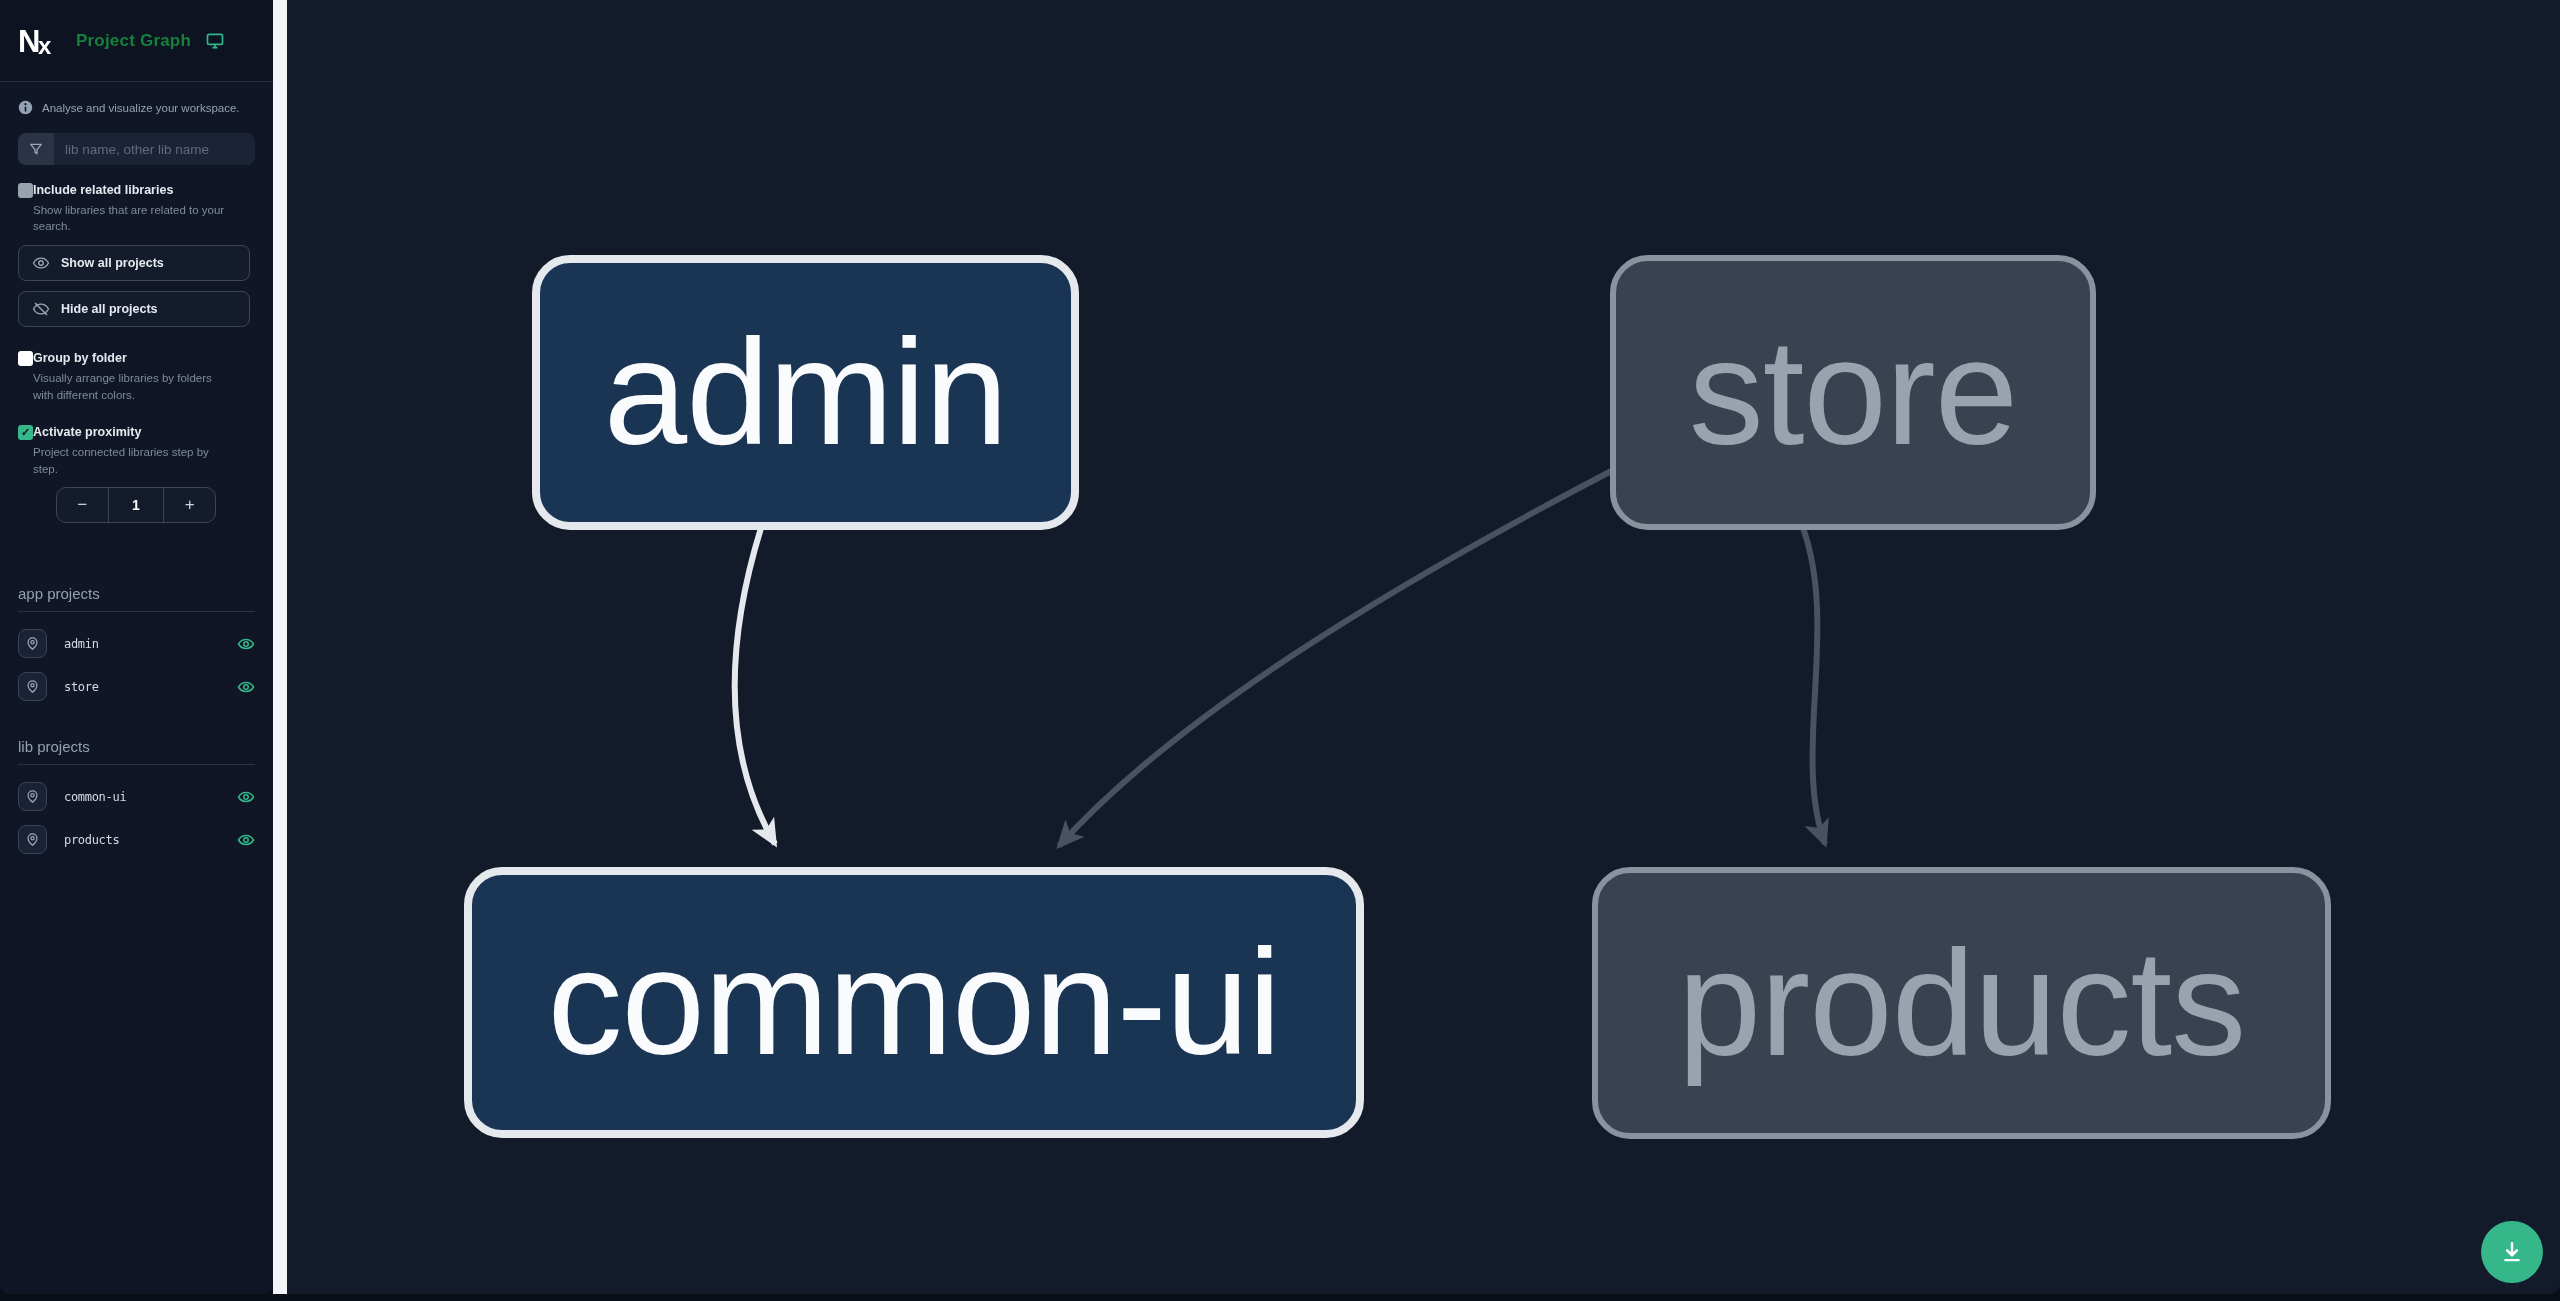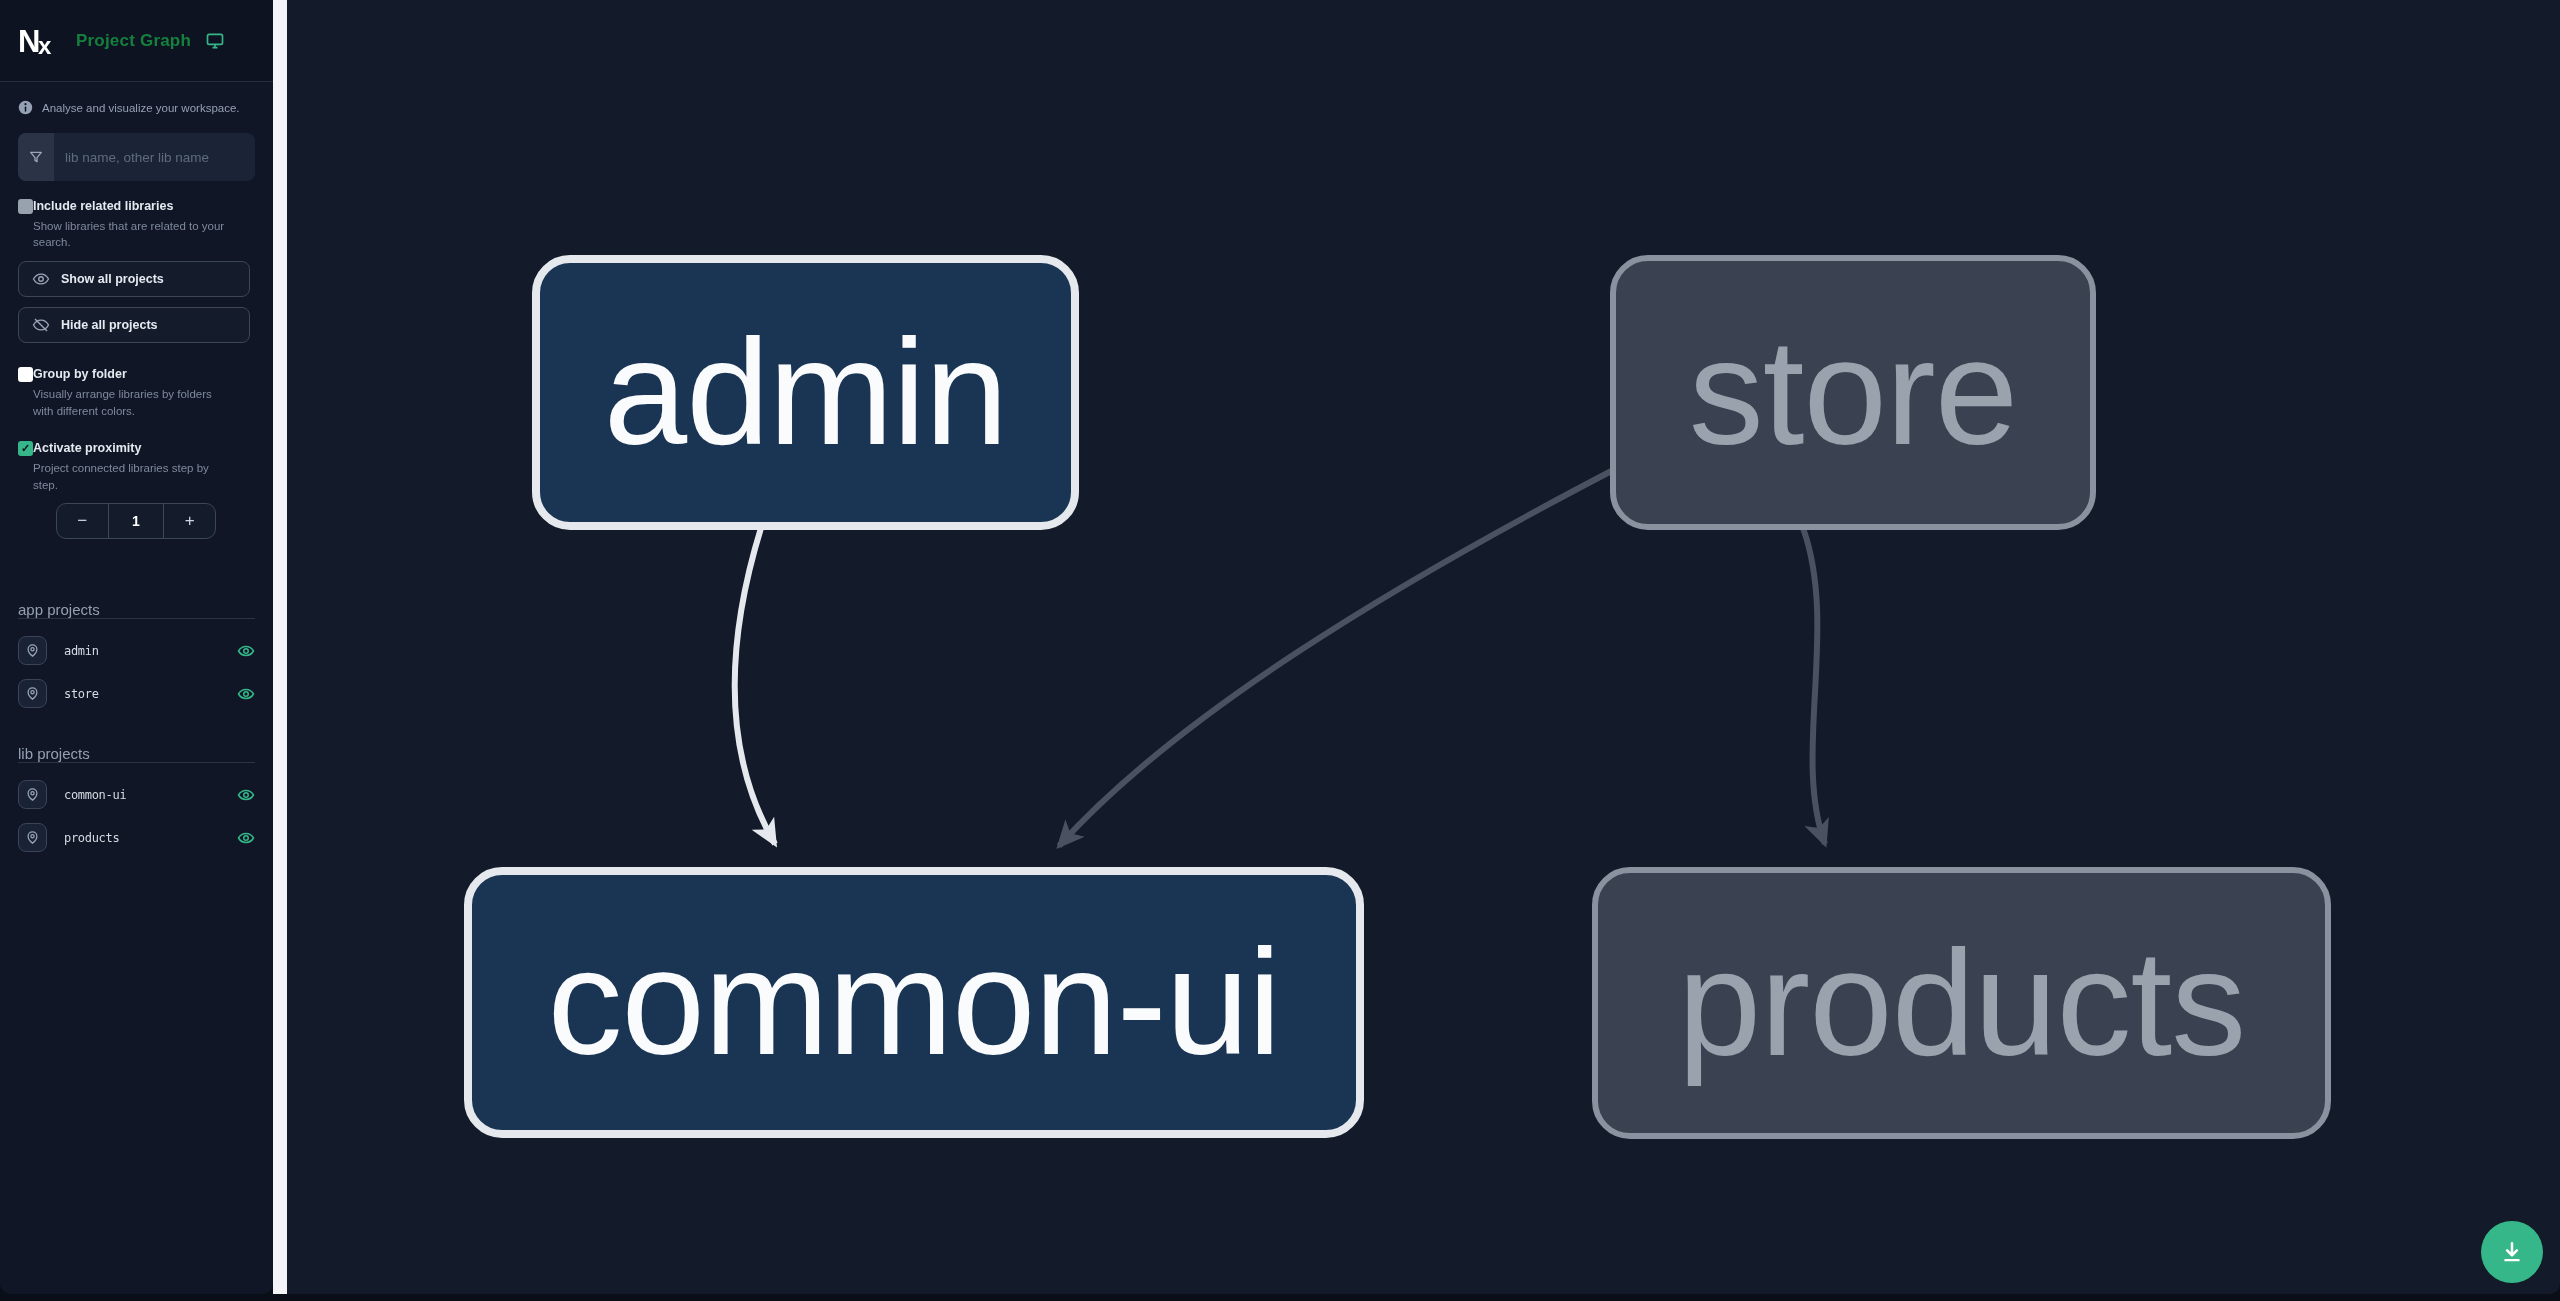--- a/index.html
+++ b/index.html
@@ -7,21 +7,21 @@
   body { background:#0a0e17; font-family:"Liberation Sans", sans-serif; position:relative; }
 
   
   .sidebar{ position:absolute; left:0; top:0; width:273px; height:1294px;
     background:var(--sidebar-bg); border-radius:0 0 10px 10px; z-index:2; overflow:hidden;}
   .sb-header{ height:82px; display:flex; align-items:center; padding:0 18px;
     background:var(--header-bg); border-bottom:1px solid #252d3d;}
   .sb-title{ margin-left:16px; font-size:17px; font-weight:bold; color:#15803d; letter-spacing:.2px;}
   .monitor{ margin-left:14px; }
   .sb-info{ display:flex; align-items:center; gap:9px; padding:18px 18px 8px; font-size:11.5px; color:#94a0b3;text-align:center;}
-  .search{ margin:10px 18px 16px; height:48px; display:flex; border-radius:8px; overflow:hidden; background:#1b2436;}
+  .search{ margin:10px 18px 16px; height:32px; display:flex; border-radius:8px; overflow:hidden; background:#1b2436;}
   .search-icon-cell{ width:36px; background:#2a3446; display:flex; align-items:center; justify-content:center; flex:none;}
   .search input{ flex:1; min-width:0; background:transparent; border:none; outline:none;
     color:#cbd5e1; padding:0 11px; font-size:13.5px; font-family:"Liberation Sans",sans-serif;}
   .search input::placeholder{ color:#5f6b7e; }
   .check-block{ display:flex; align-items:flex-start; gap:0; margin:12px 18px 10px; }
   .checkbox{ width:15px; height:15px; border-radius:3px; margin-top:2px; flex:none;
     display:flex; align-items:center; justify-content:center; font-size:11px; font-weight:bold; color:#0d1320;}
   .cb-gray{ background:#98a1ae; } .cb-white{ background:#ffffff; }
   .cb-checked{ background:var(--accent); }
   .cb-label{ font-size:12.5px; font-weight:bold; color:#e5eaf0; line-height:1.5;}
@@ -30,21 +30,21 @@
     display:flex; align-items:center; gap:11px; padding:0 13px; color:#e5eaf0; font-weight:bold;
     font-size:12.5px; width:232px; cursor:pointer;}
   .stepper{ margin:4px 0 0 56px; width:160px; height:36px; border:1px solid #3d4656; border-radius:10px;
     display:flex; background:#141c2c; overflow:hidden;}
   .step-cell{ display:flex; align-items:center; justify-content:center; color:#cfd6df; font-size:17px;}
   .step-minus{ flex:1.2;} .step-plus{ flex:1.2;}
   .step-value{ flex:1.3; border-left:1px solid #3d4656; border-right:1px solid #3d4656;
     color:#ffffff; font-weight:bold; font-size:14px;}
   .sections{ margin-top:62px; }
   .section{ margin:0 18px 30px; }
-  .section-title{ font-size:15px; color:#94a0b0; border-bottom:1px solid #2a3344; margin-bottom:10px;}
+  .section-title{ font-size:15px; color:#94a0b0; padding-bottom:9px; border-bottom:1px solid #2a3344; margin-bottom:10px;}
   .proj-row{ display:flex; align-items:center; gap:17px; padding:7px 0; }
   .focus-btn{ width:29px; height:29px; border-radius:8px; border:1px solid #39435a; background:#1a2335;
     display:flex; align-items:center; justify-content:center; flex:none; cursor:pointer;}
   .proj-name{ font-family:"DejaVu Sans Mono", monospace; font-size:12px; color:#d6dbe3; letter-spacing:-0.3px;}
   .eye-slot{ margin-left:auto; display:flex; align-items:center;}
 
   
   .divider{ position:absolute; left:273px; top:0; width:14px; height:1294px; background:#f2f4f7; z-index:3;}
   .canvas{ position:absolute; left:287px; top:0; width:2273px; height:1294px;
     background:var(--canvas-bg); border-radius:0 0 10px 0; overflow:hidden;}

